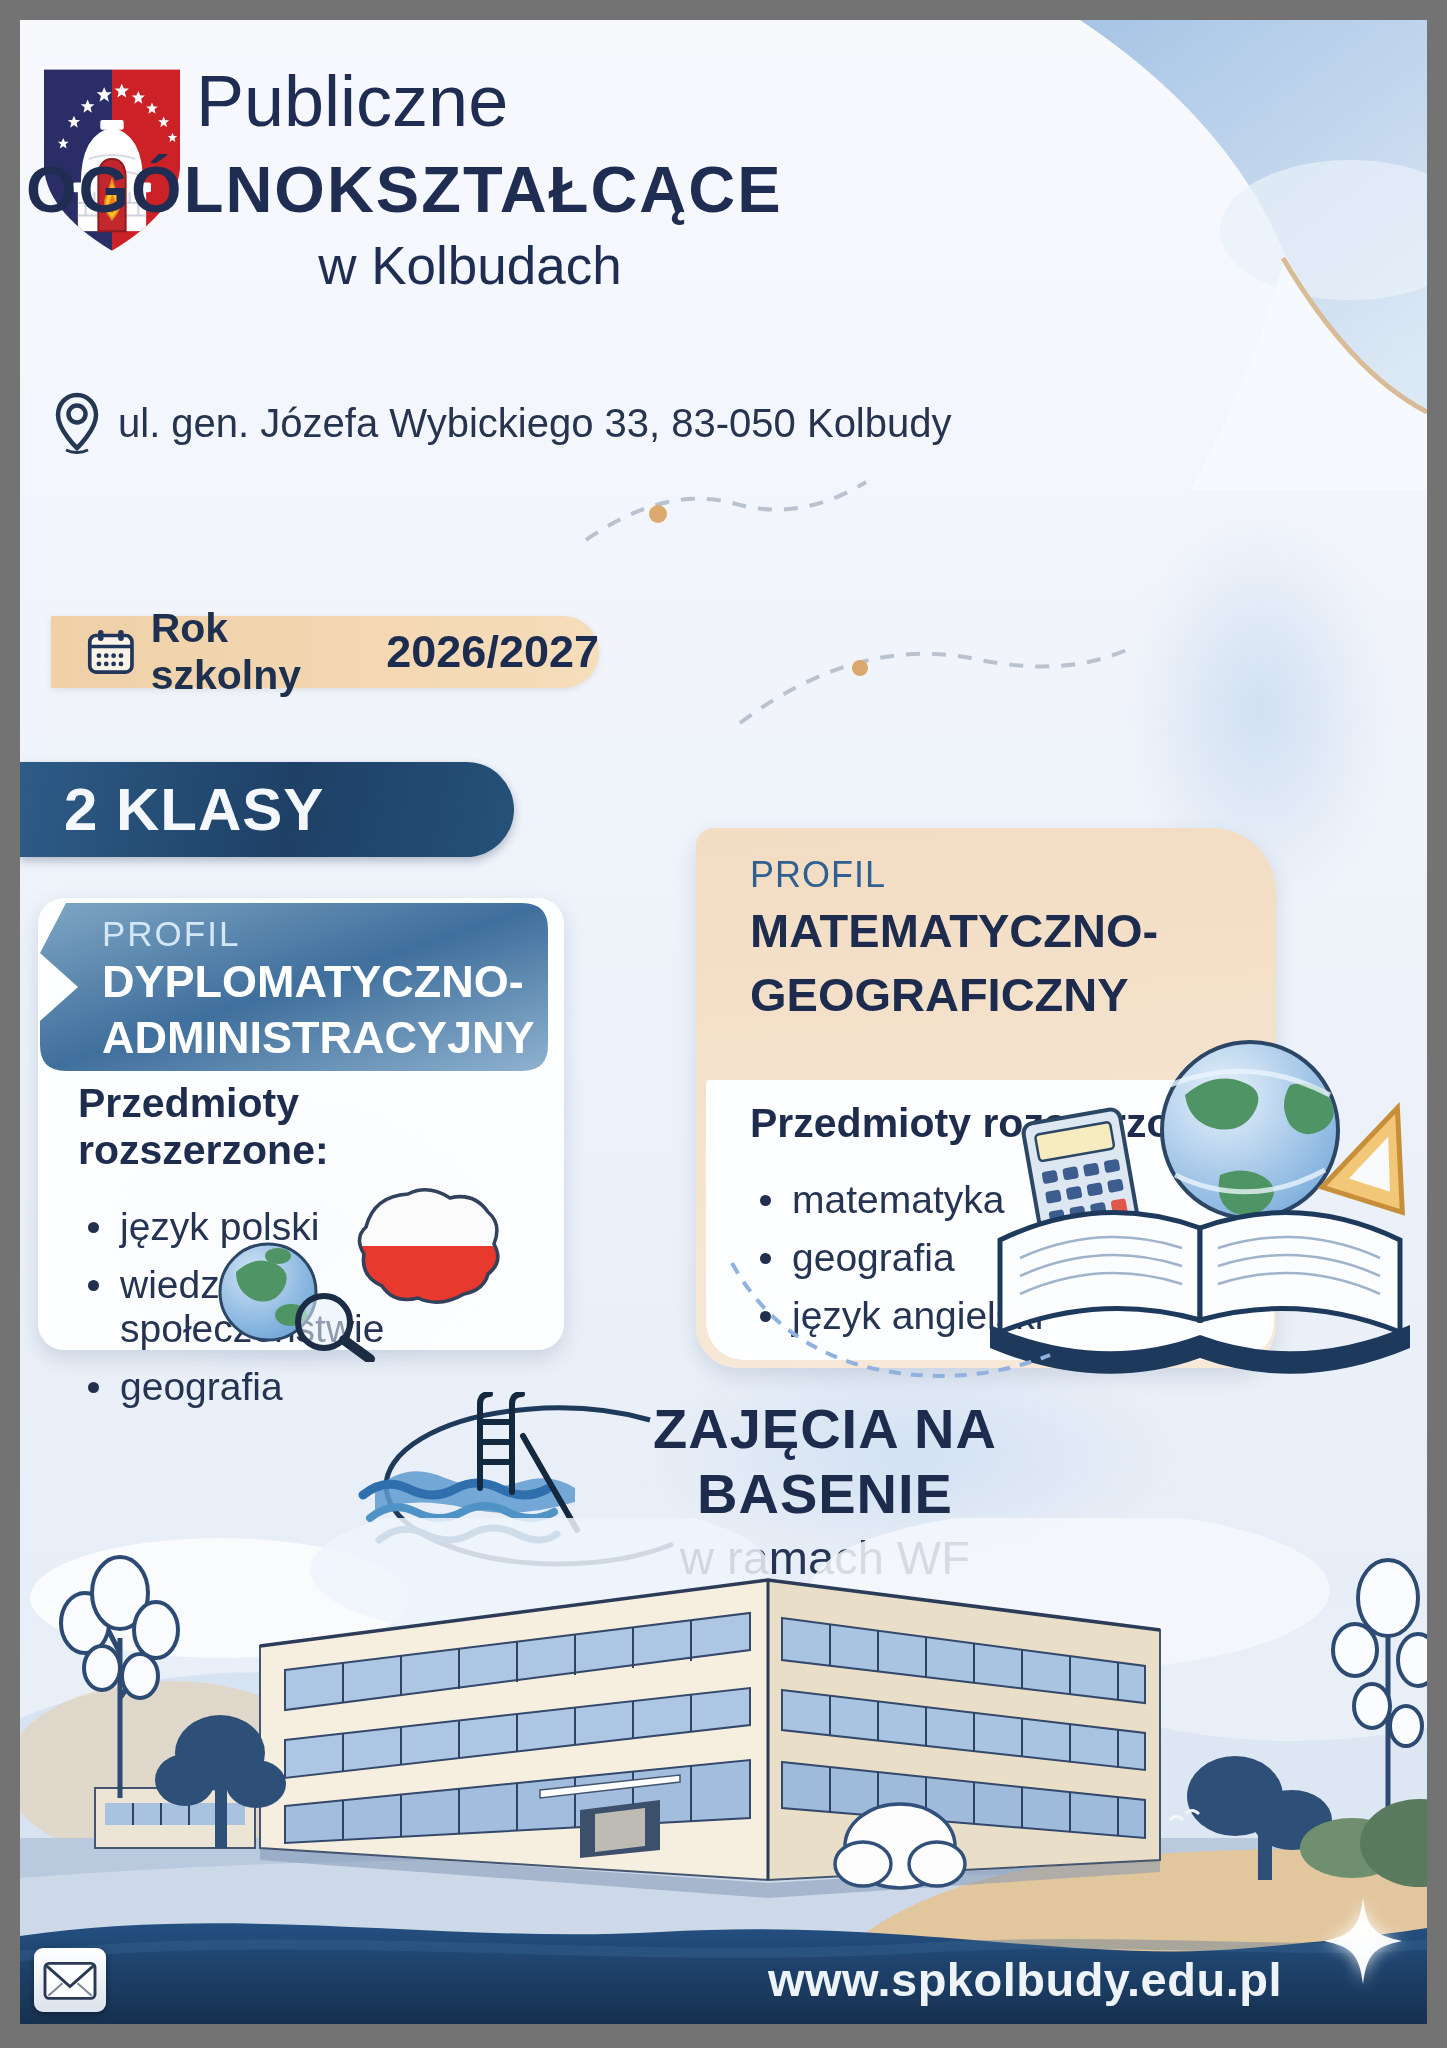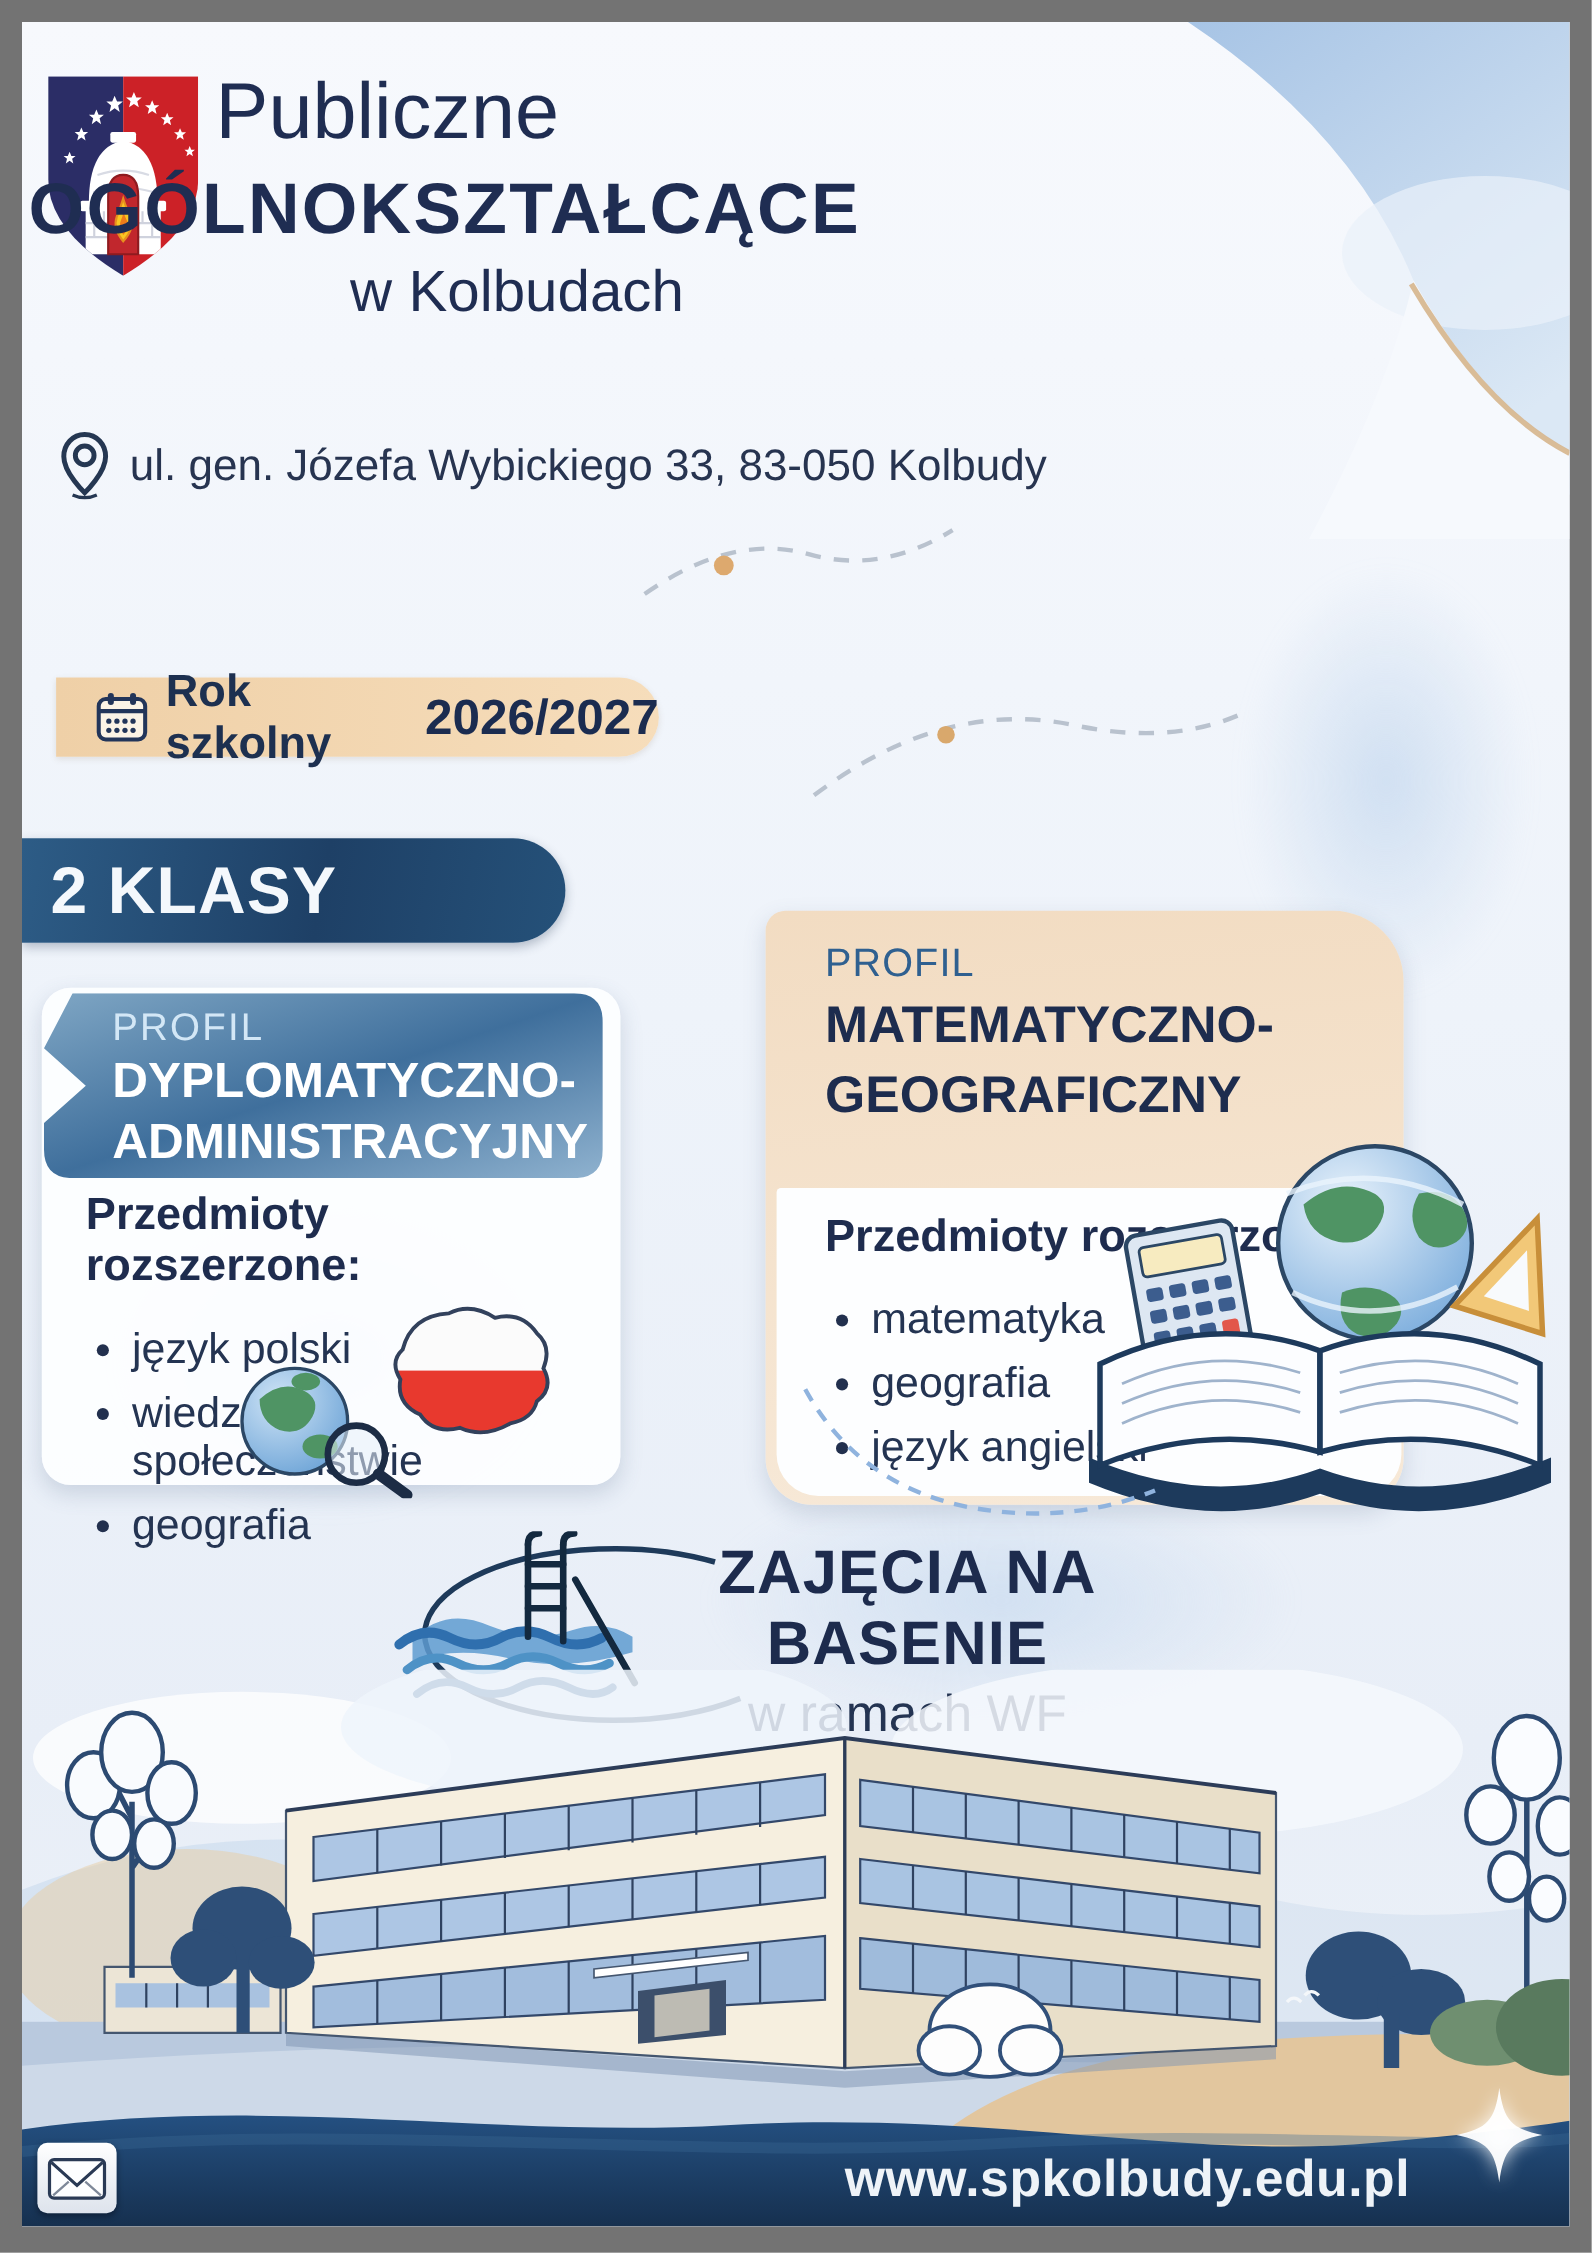--- a/index.html
+++ b/index.html
@@ -32,21 +32,21 @@
   .year-banner { left:0; top:596px; width:548px; height:72px; border-radius:0 36px 36px 0;
                  background:linear-gradient(90deg,#efd0a7,#f6ddbb);
                  display:flex; align-items:center; gap:16px; padding-left:36px;
                  box-shadow:0 2px 6px rgba(120,95,60,.15);margin-left:31px; }
   .year-label { font-size:41px; font-weight:600; color:#1d3050; }
   .year-value { font-size:45px; font-weight:800; color:#1b2c50; }
 
   .klasy { left:0; top:742px; width:494px; height:95px; border-radius:0 48px 48px 0;
            background:linear-gradient(100deg,#2d5c86,#1e4066 55%,#255179);
            color:#f4f8fc; font-size:60px; font-weight:700; letter-spacing:1px;
-           display:flex; align-items:center; padding-left:26px;
+           display:flex; align-items:center; padding-left:44px;
            box-shadow:0 4px 10px rgba(30,50,80,.3); }
 
   
   .card-l { left:18px; top:878px; width:526px; height:452px; background:rgba(253,254,255,.94);
             border-radius:26px; box-shadow:0 8px 20px rgba(70,95,130,.2); }
   .ribbon-svg { position:absolute; left:2px; top:5px; width:508px; height:168px; }
   .ribbon-text { position:absolute; left:64px; top:16px; }
   .kicker-l { font-size:35px; letter-spacing:2px; color:#d3e7f6; }
   .rname { font-size:45px; font-weight:700; color:#ffffff; line-height:1.24; }
   .body-l { position:absolute; left:40px; top:182px; right:16px; }

